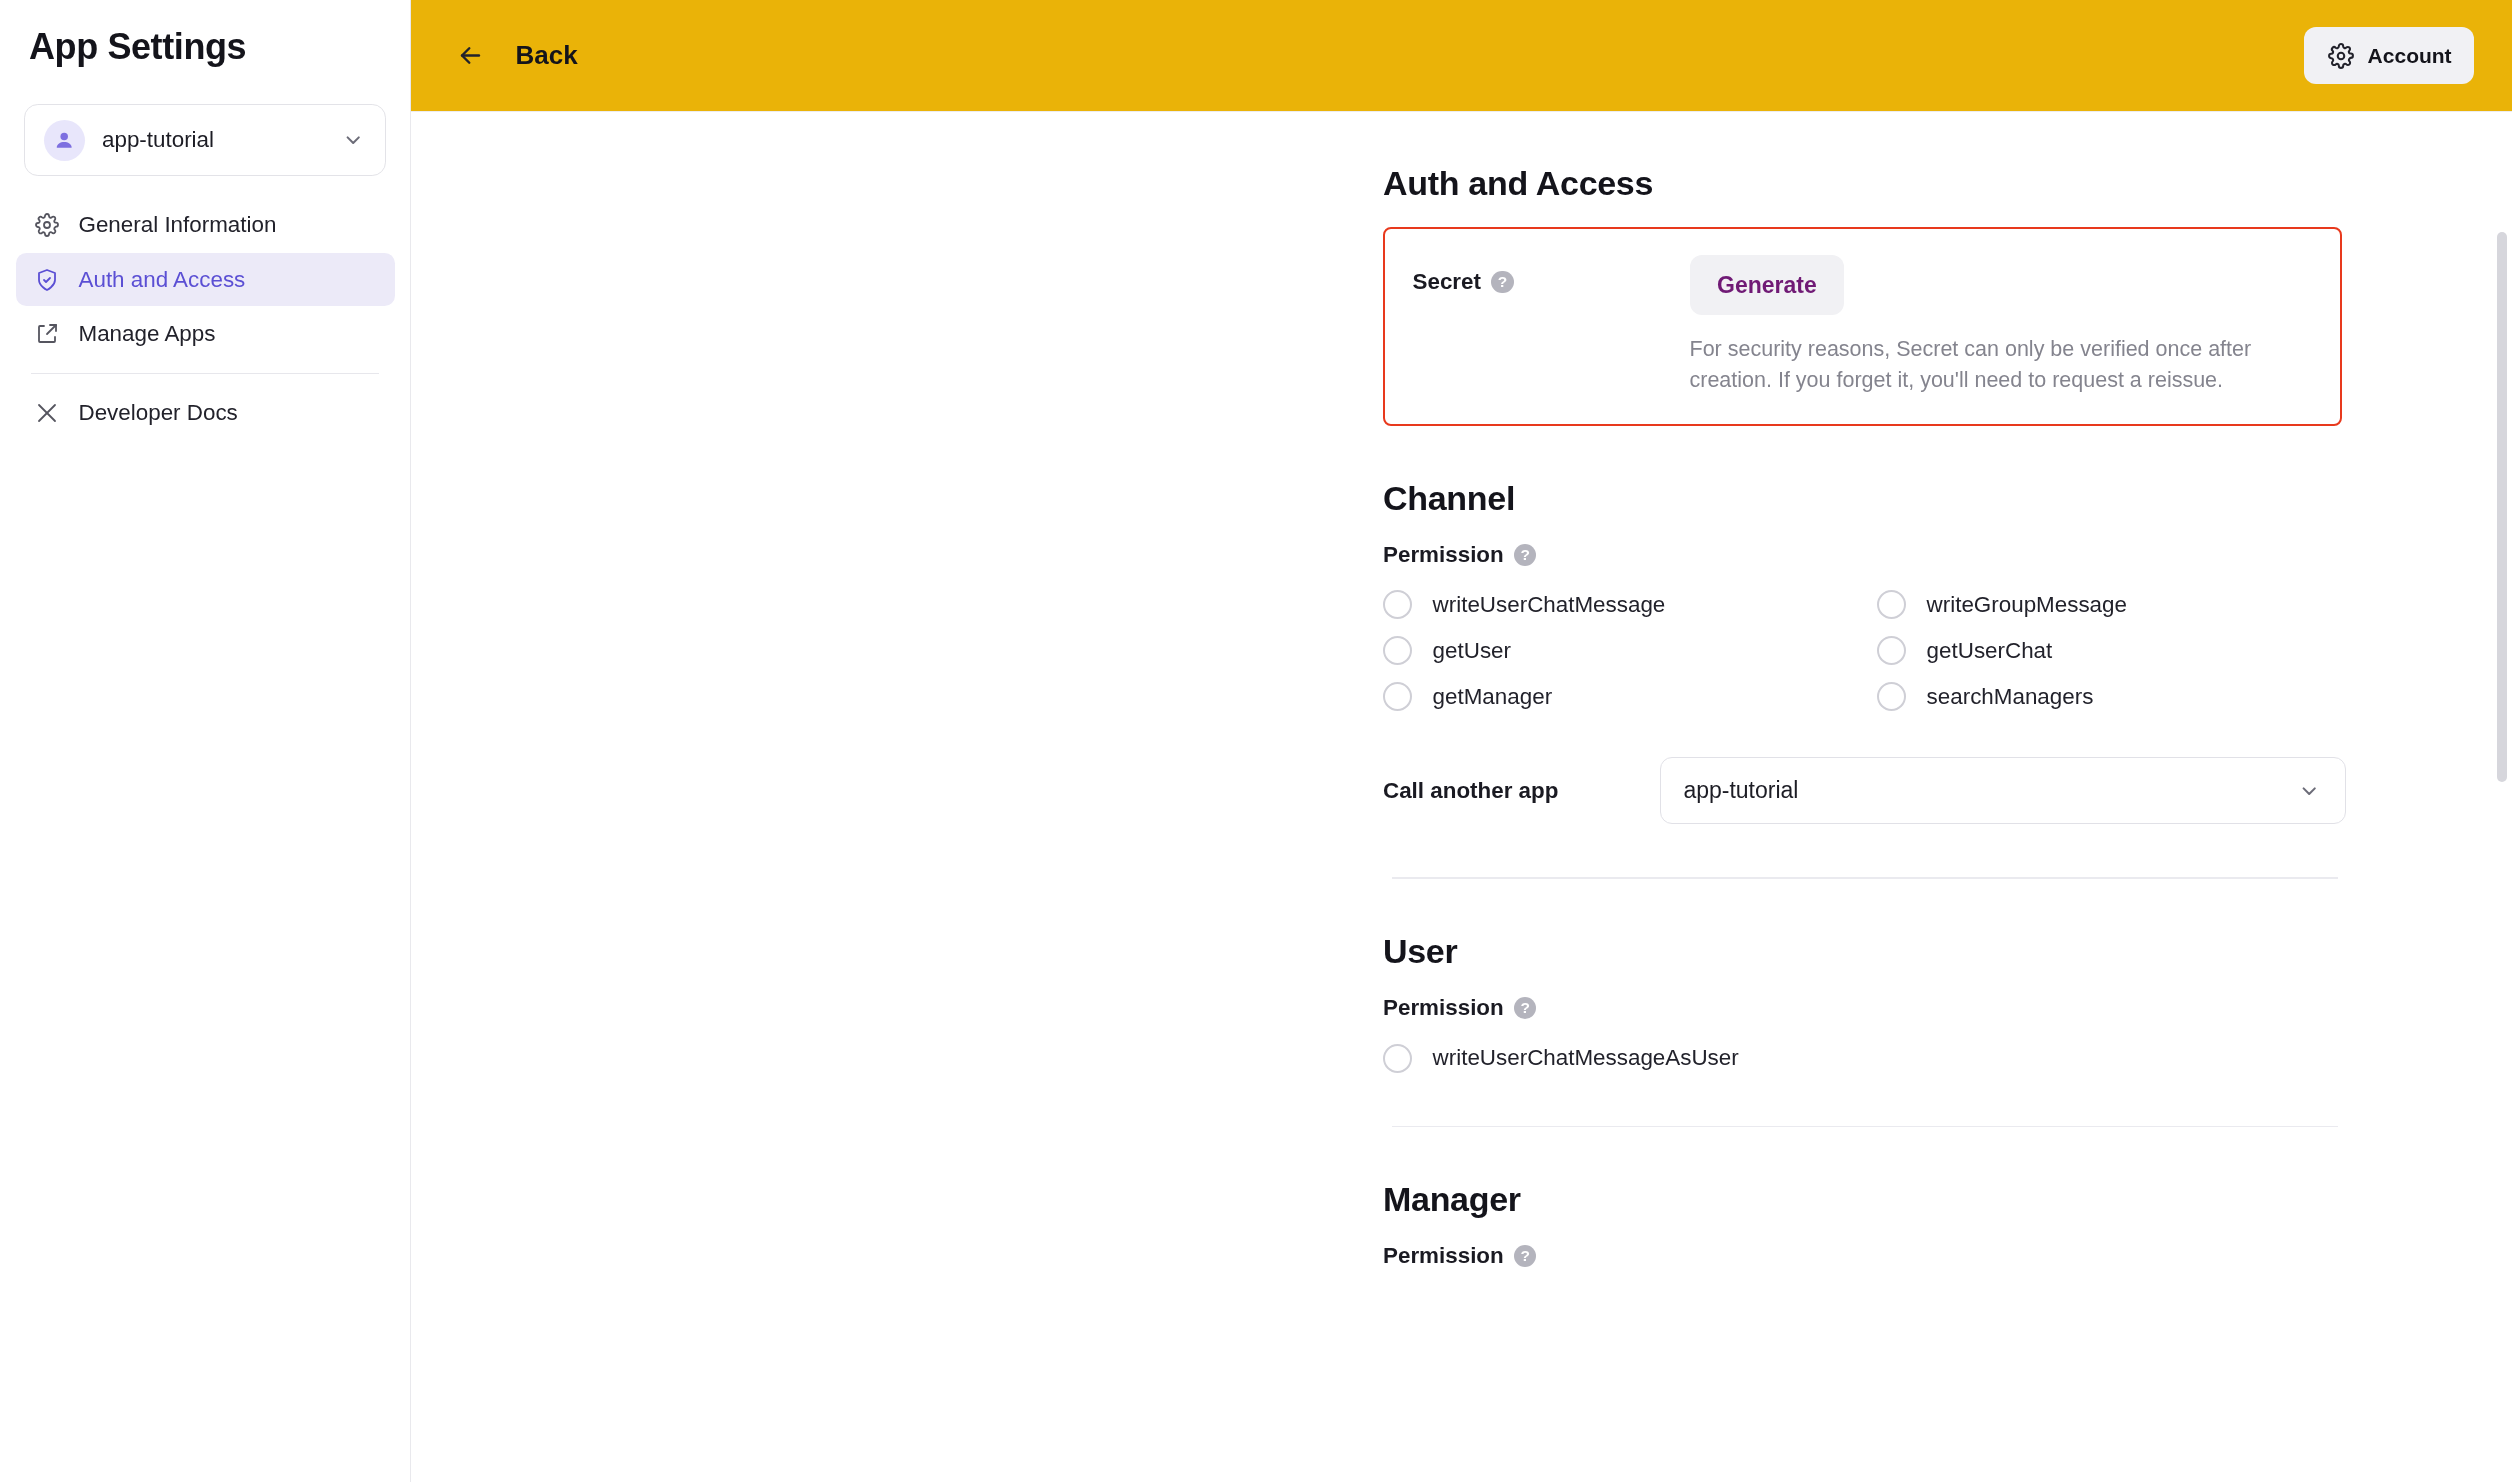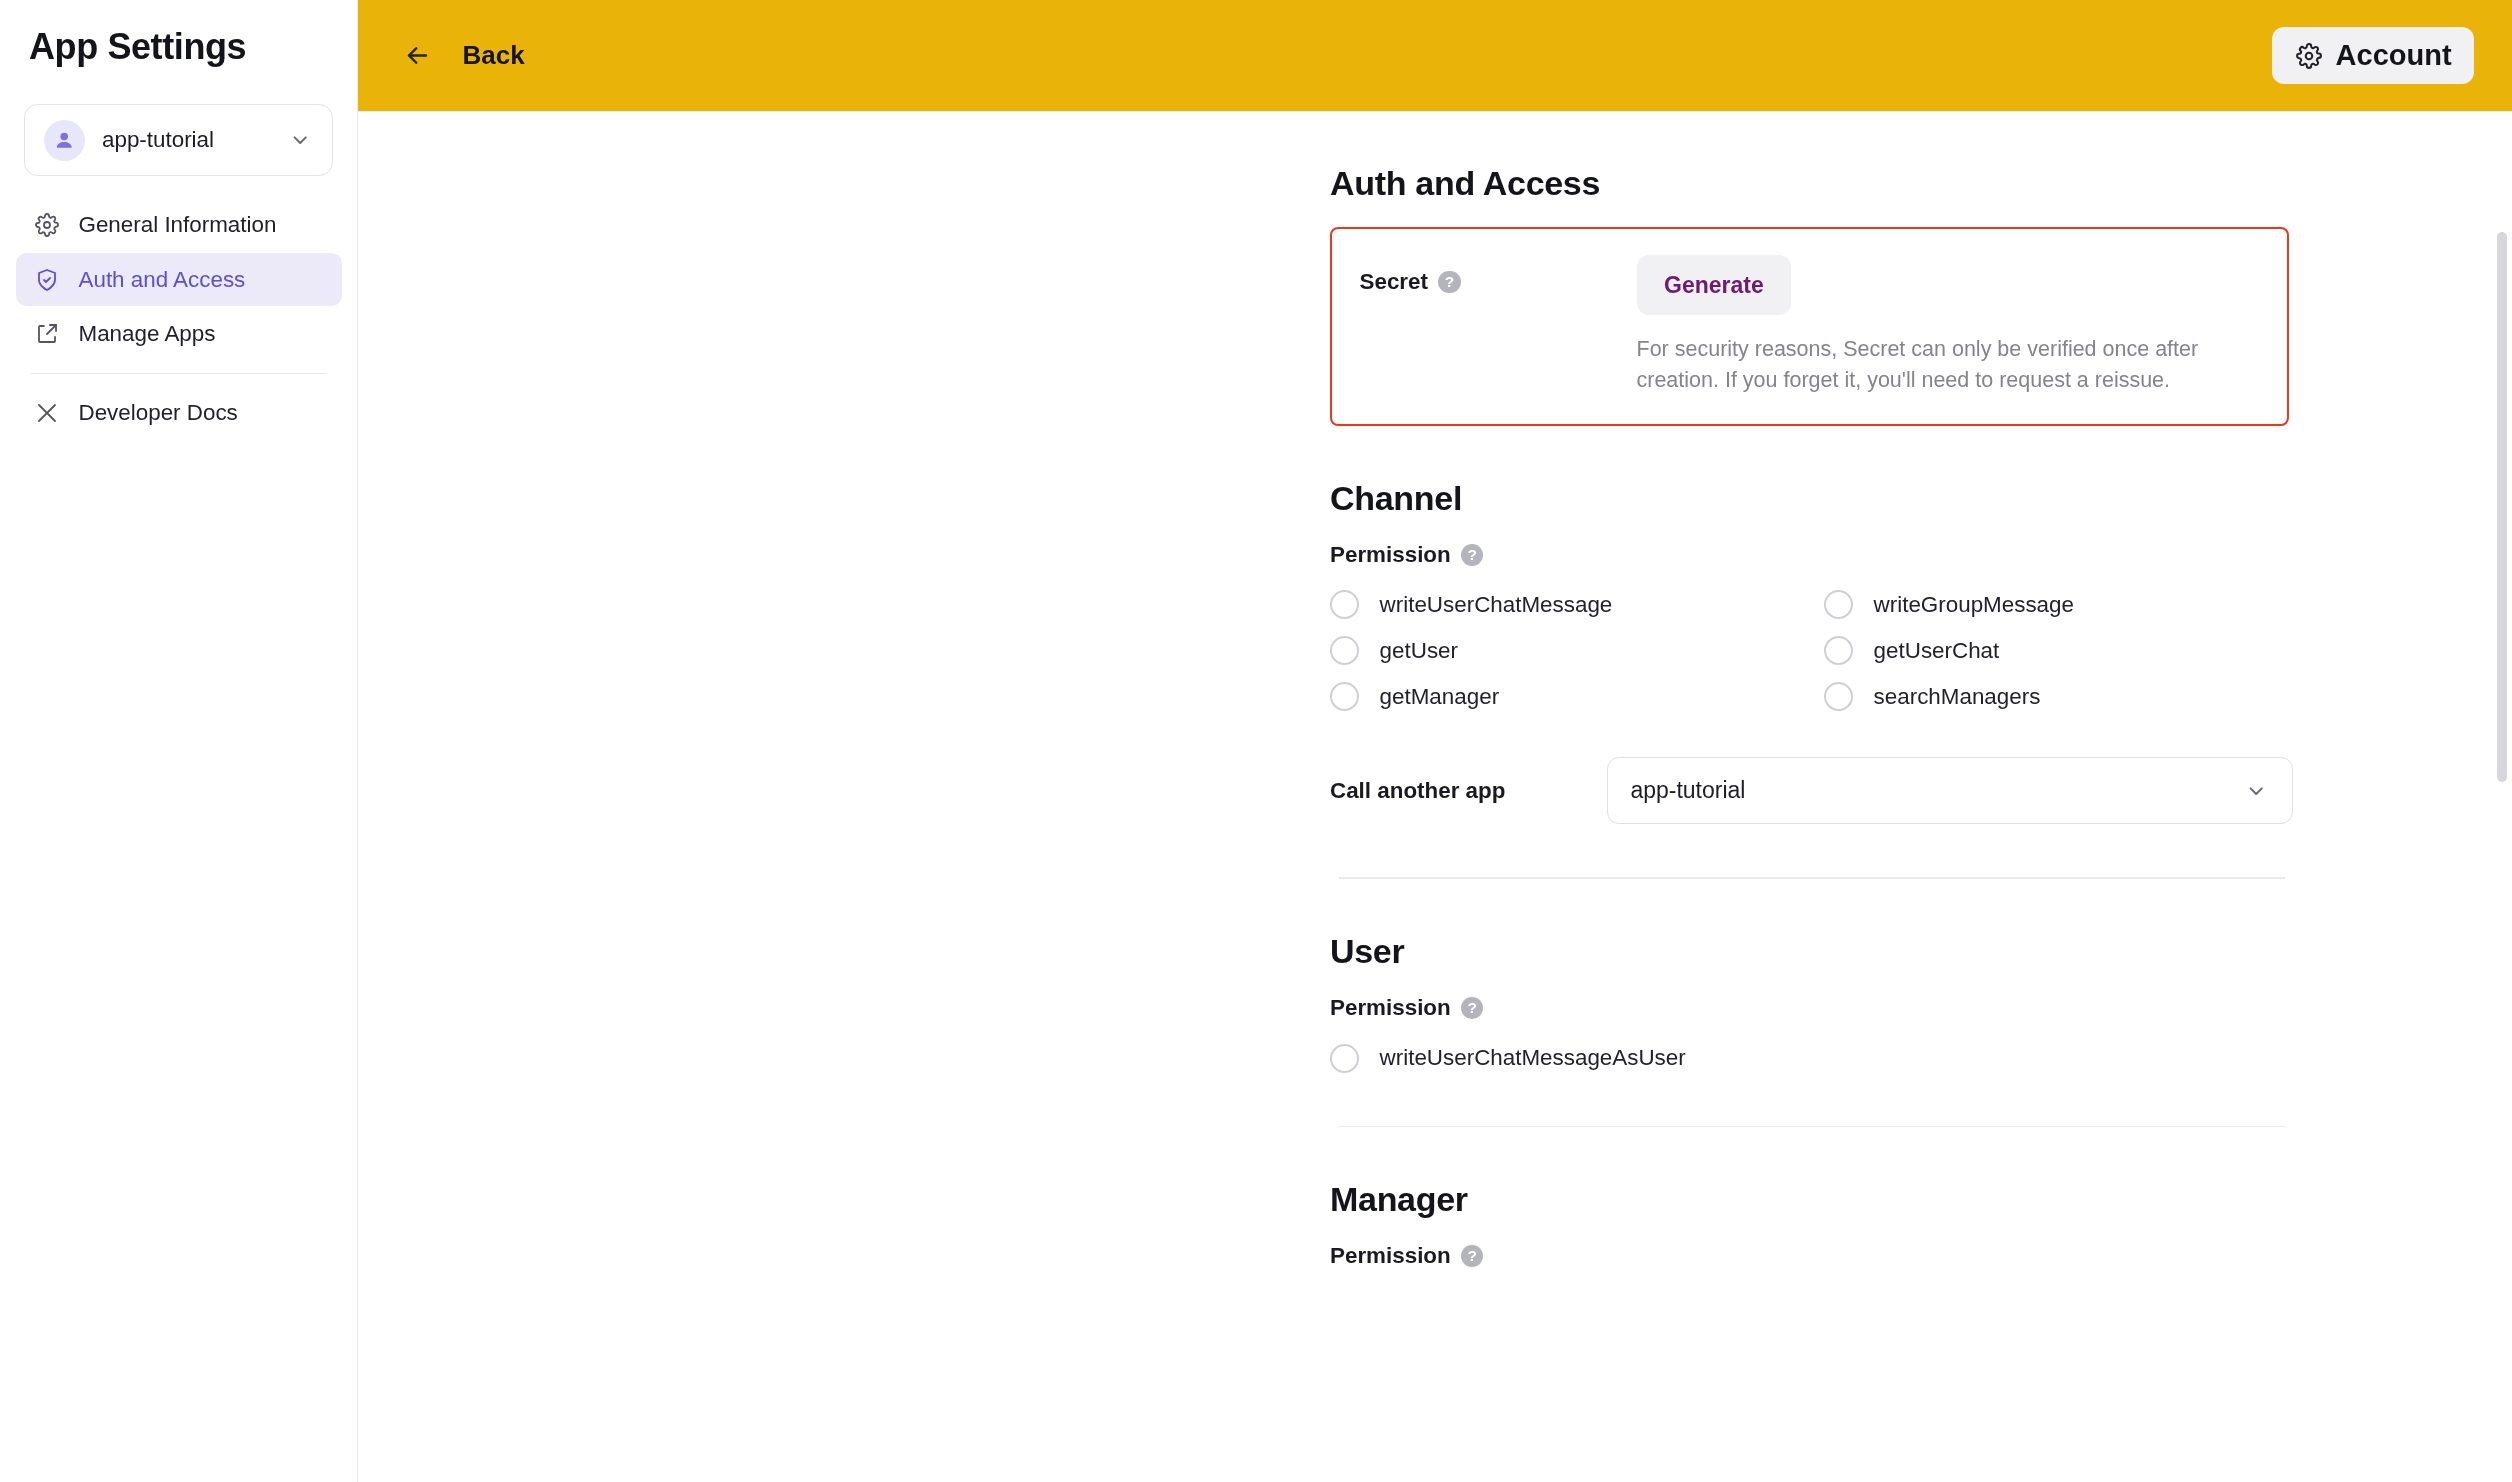--- a/index.html
+++ b/index.html
@@ -11,21 +11,21 @@
     overflow: hidden;
   }
   .app {
     display: flex;
     width: 2512px;
     height: 1482px;
   }
 
   
   .sidebar {
-    width: 358px;
+    width: 411px;
     height: 100%;
     background: #ffffff;
     border-right: 1.7px solid #e9e9ed;
     padding: 0;
     flex-shrink: 0;
     position: relative;
   }
   .sidebar-title {
     font-size: 36px;
     font-weight: bold;
@@ -135,21 +135,21 @@
     align-items: center;
     background: #f1f1f4;
     border-radius: 12px;
     height: 57px;
     padding: 0 22.4px;
     cursor: pointer;
   }
   .account-btn .gear { width: 29px; height: 29px; display:flex;align-items:center;justify-content:center;color:#22222b; }
   .account-btn .account-label {
     margin-left: 12px;
-    font-size: 29px;
+    font-size: 21px;
     font-weight: bold;
     color: #14141b;
   }
 
   .content {
     padding: 0;
     position: relative;
     height: calc(100% - 112px);
   }
   .content-inner {

